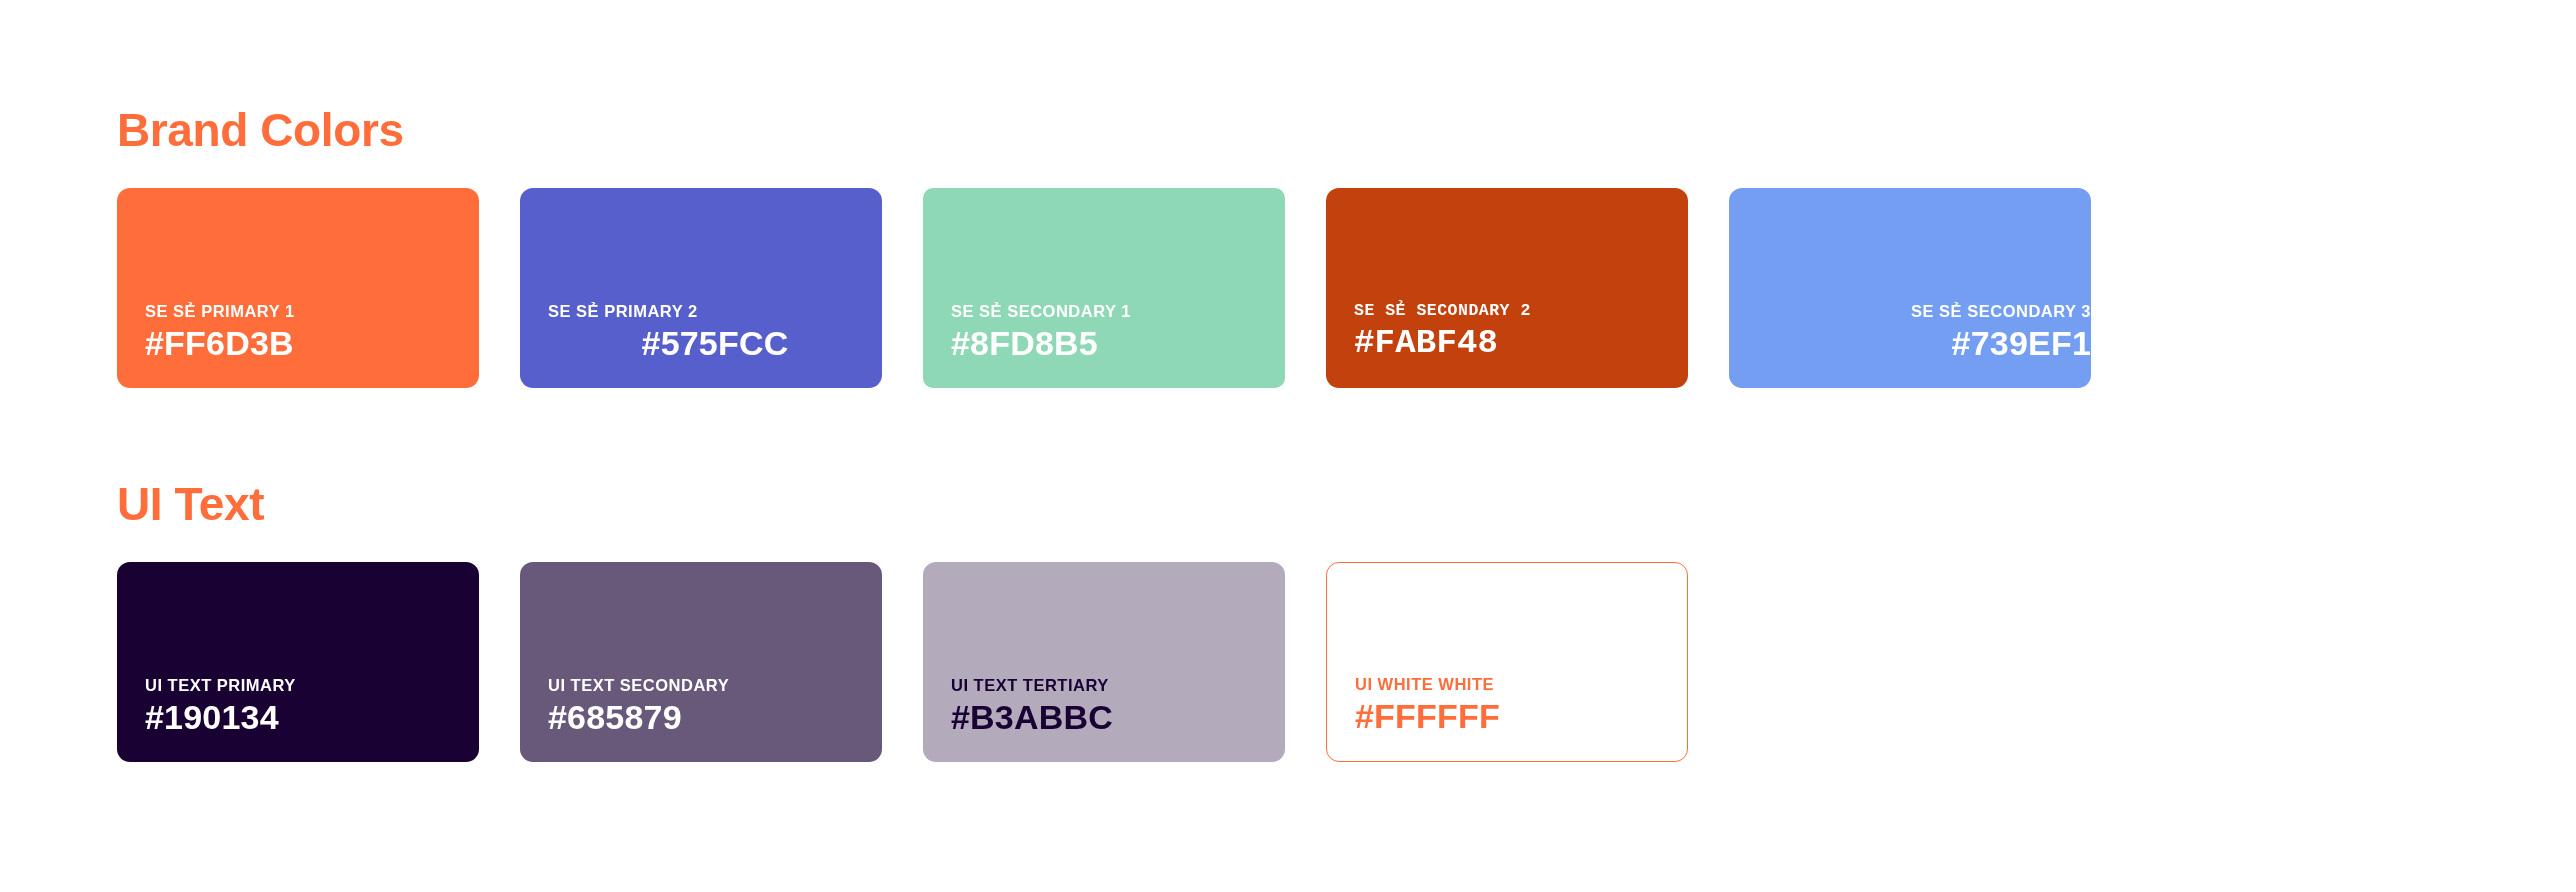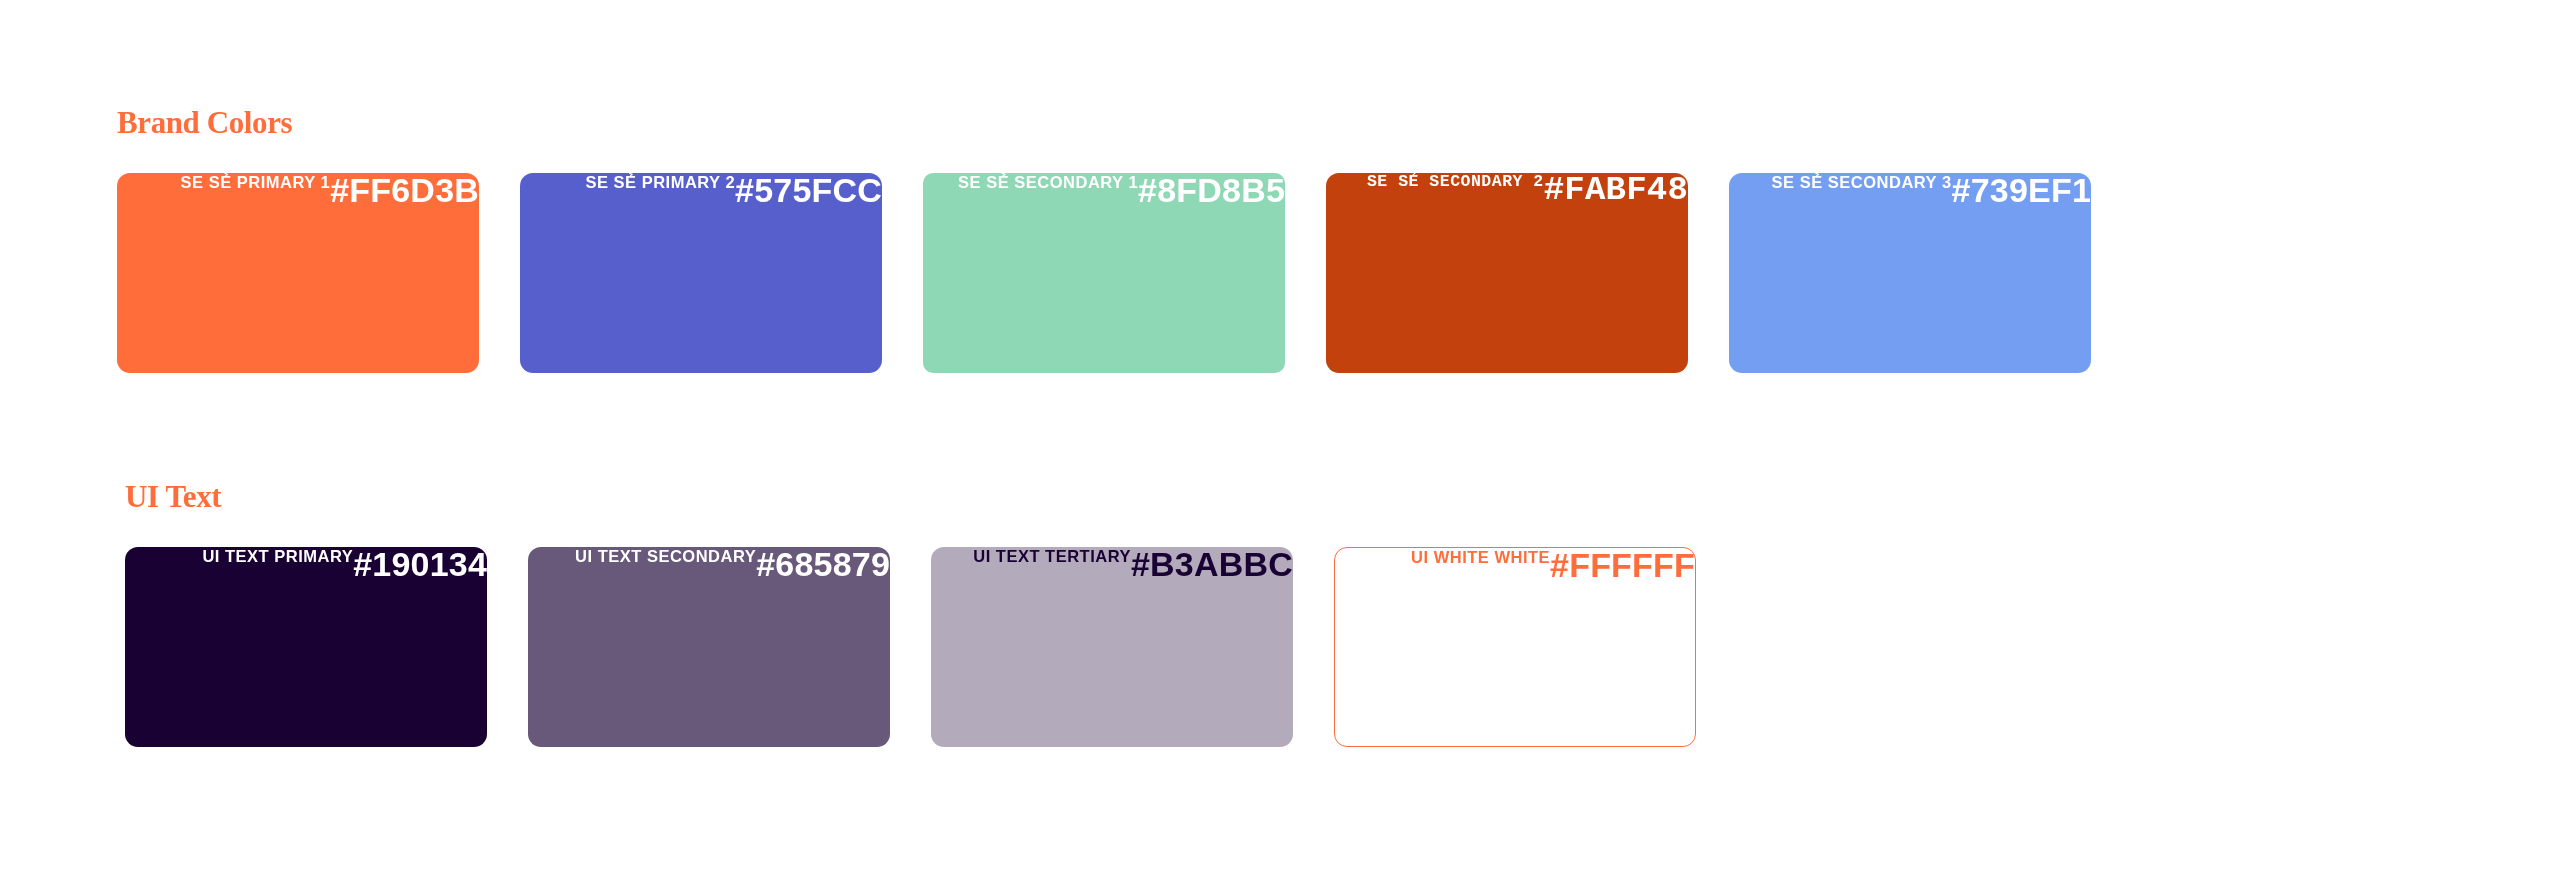--- a/index.html
+++ b/index.html
@@ -19,47 +19,46 @@
     width: 2576px;
     height: 892px;
     box-sizing: border-box;
     padding: 0 0 0 117px;
   }
   .section {
     position: absolute;
     left: 117px;
   }
   .section-brand { top: 107px; }
-  .section-uitext { top: 481px; margin-left: 8px; }
+  .section-uitext { top: 481px; }
 
   .section-title {
-    font-size: 31px;
+    font-size: 46px;
     font-weight: bold;
     line-height: 1;
     color: #FF6D3B;
     letter-spacing: -0.4px;
     margin: 0 0 35px 0;
     white-space: nowrap;
-    font-family: Liberation Serif, serif;
   }
 
   .swatch-row {
     display: flex;
     flex-direction: row;
     gap: 41px;
   }
 
   .swatch {
     position: relative;
     box-sizing: border-box;
     width: 362px;
     height: 200px;
     border-radius: 13px;
     display: flex;
-    flex-direction: row;
+    flex-direction: column;
     justify-content: flex-end;
     padding: 0 0 26px 28px;
     border: 0 solid transparent;
   }
   .swatch.outlined {
     background: #FFFFFF;
     border: 1.6px solid #FF6D3B;
   }
 
   .swatch-name {

